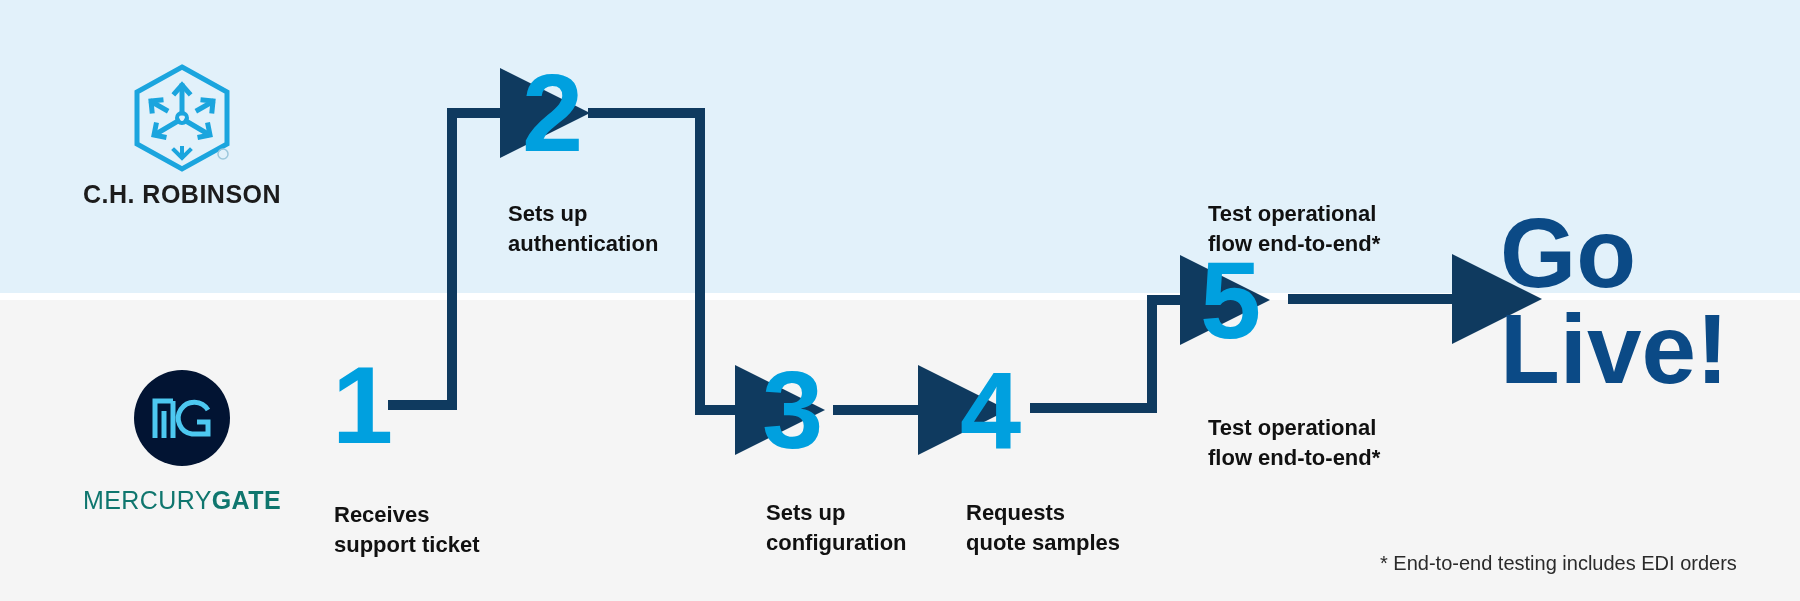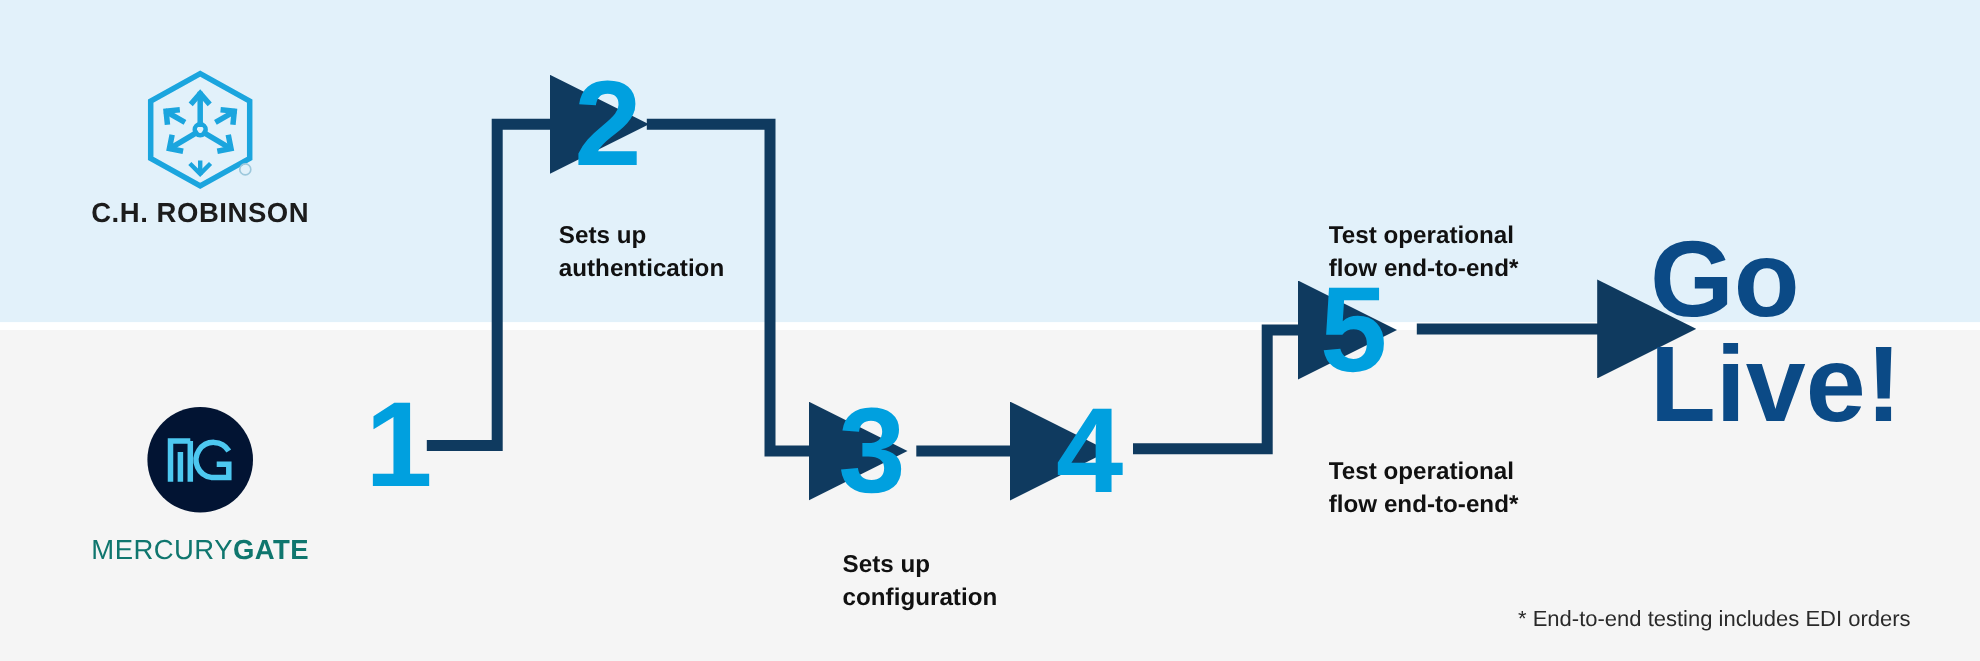--- a/index.html
+++ b/index.html
@@ -149,30 +149,34 @@
           <path d="M57 17 A16 16 0 1 0 41 41 L57 41 L57 29 L46 29"></path>
         </g>
       </svg>
     </div>
     <div id="mg-word">
       <span class="light">MERCURY</span><span class="bold">GATE</span>
     </div>
   </div>
 
   <div class="step-num" style="left:332px;top:350px;">1</div>
+  <div class="caption" style="left:334px;top:468px;">Receives
+support ticket</div>
 
   <div class="step-num" style="left:522px;top:58px;">2</div>
   <div class="caption" style="left:508px;top:167px;">Sets up
 authentication</div>
 
   <div class="step-num" style="left:762px;top:355px;">3</div>
   <div class="caption" style="left:766px;top:466px;">Sets up
 configuration</div>
 
   <div class="step-num" style="left:960px;top:355px;">4</div>
+  <div class="caption" style="left:966px;top:466px;">Requests
+quote samples</div>
 
   <div class="step-num" style="left:1200px;top:245px;">5</div>
   <div class="caption" style="left:1208px;top:167px;">Test operational
 flow end-to-end*</div>
   <div class="caption" style="left:1208px;top:381px;">Test operational
 flow end-to-end*</div>
 
   <div id="footnote" style="left:1380px;top:552px;">* End-to-end testing includes EDI orders</div>
 
   <div id="golive" style="left:1500px;top:205px;">Go

